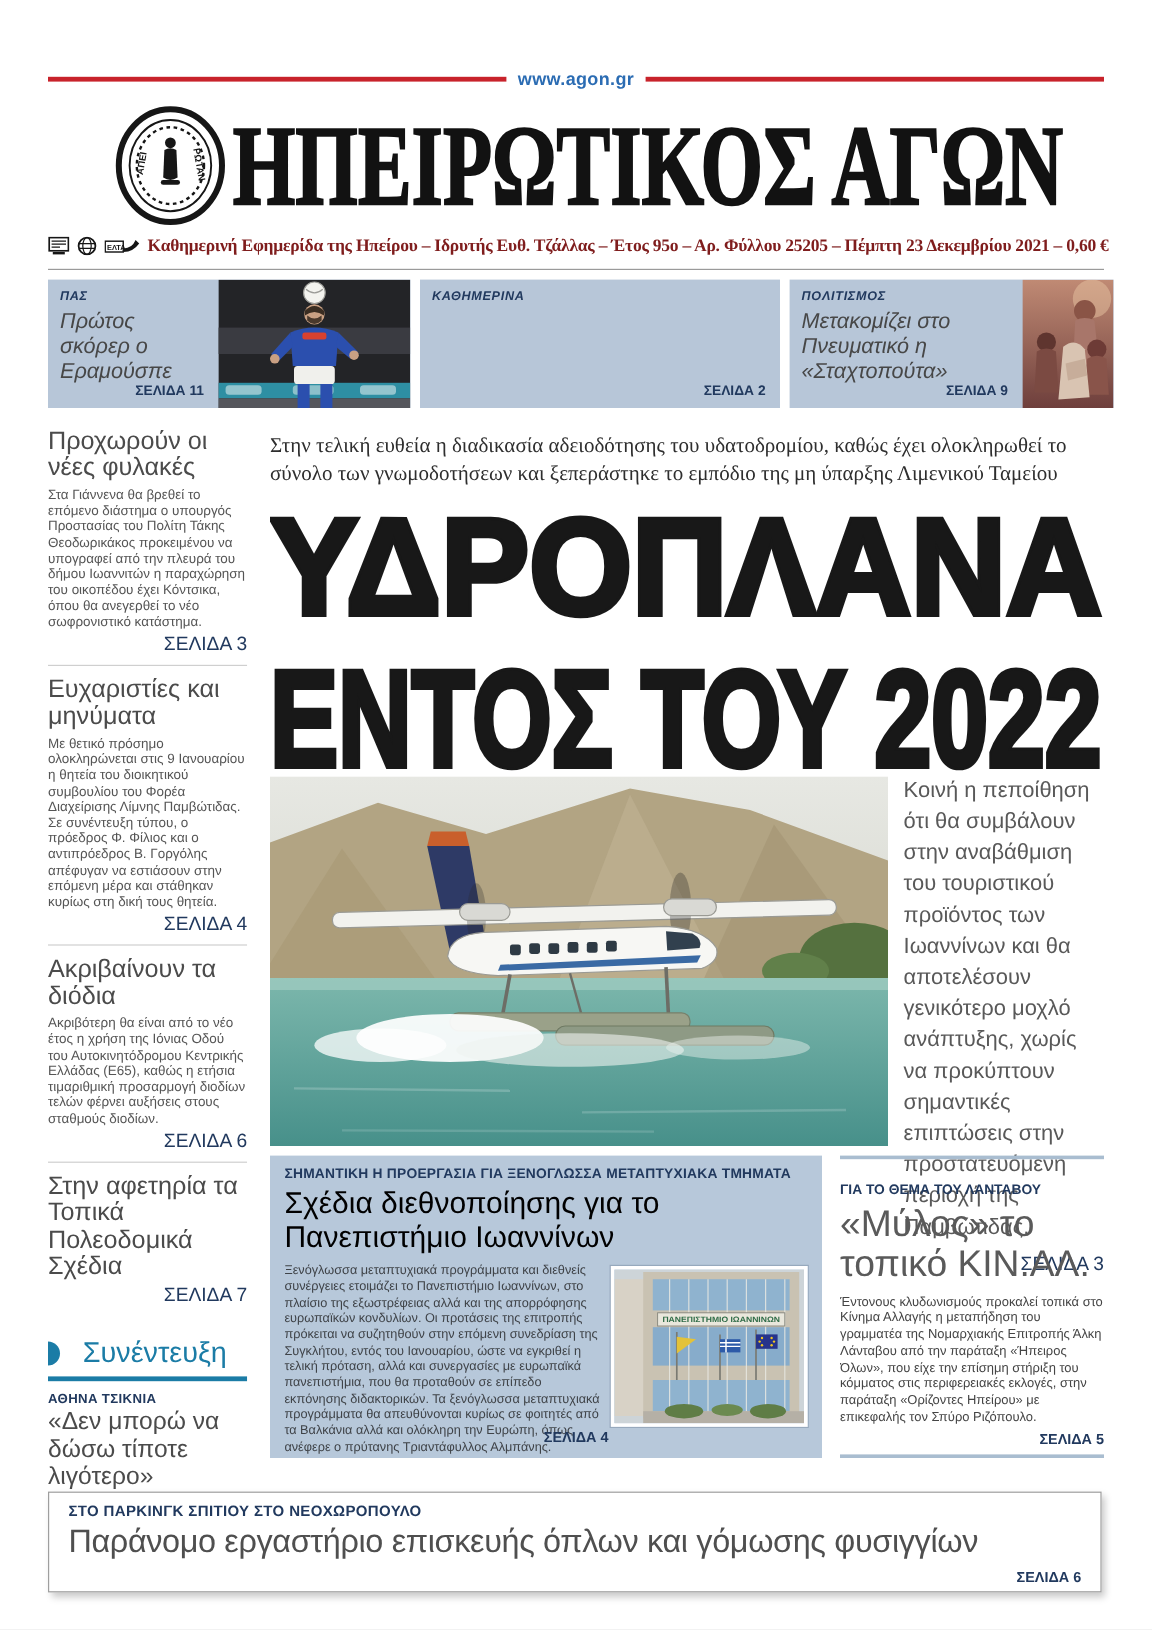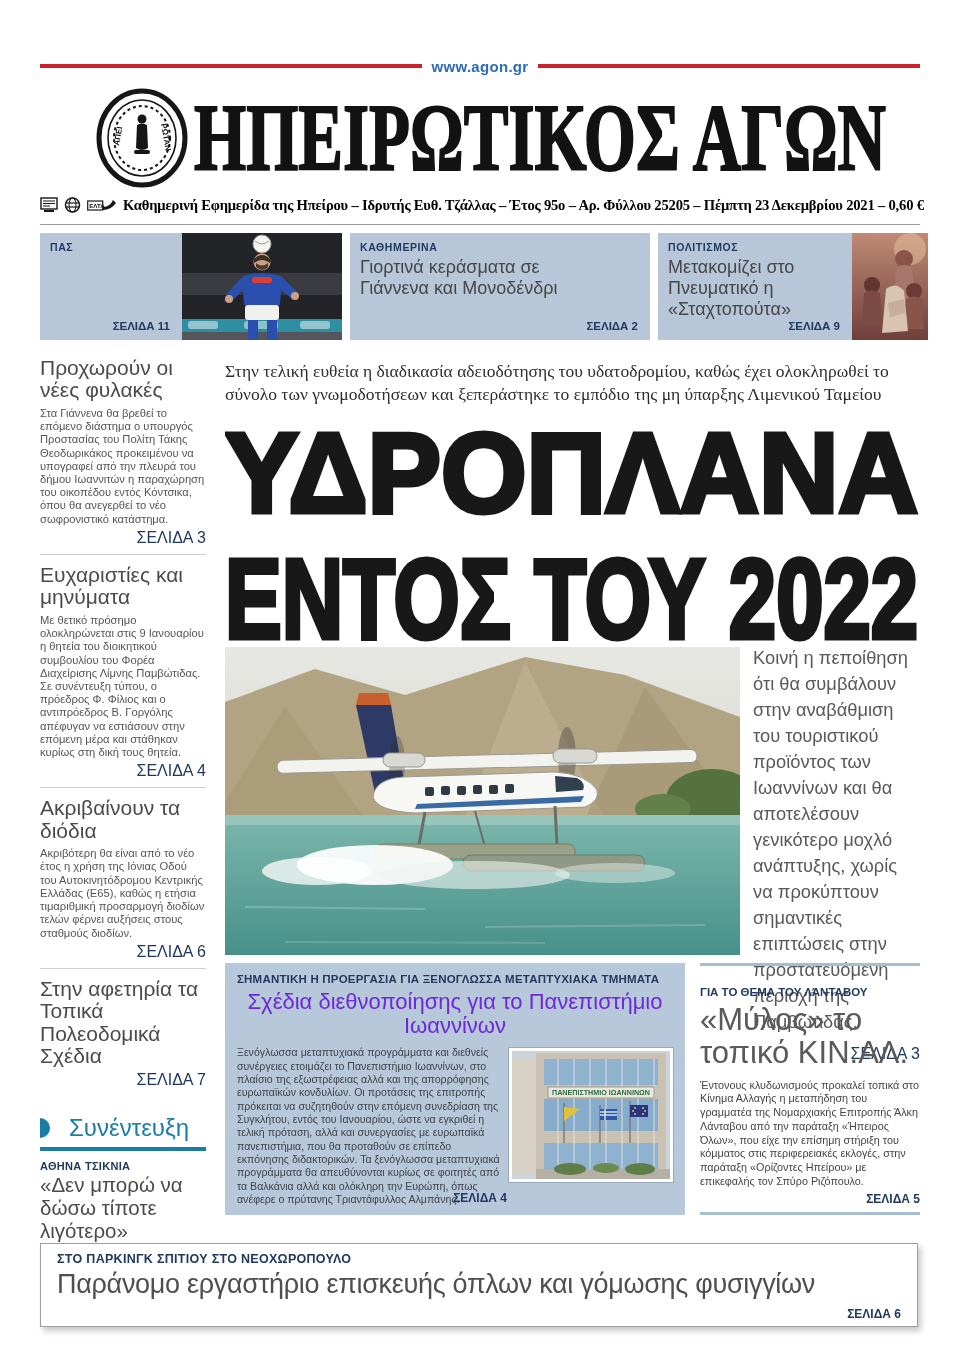--- a/index.html
+++ b/index.html
@@ -13,25 +13,25 @@
     display:flex; align-items:center; gap:10px; }
   .rline { flex:1; height:4px; background:#c8232b; }
   .mast-url { font-size:15px; font-weight:bold; color:#2b6cb3; letter-spacing:.3px; }
   
   .masthead { position:absolute; left:40px; top:86px; width:880px; height:102px; }
   .logo { position:absolute; left:55px; top:2px; }
   .mast-title-svg { position:absolute; left:150px; top:0; }
   .subtitle-row { position:absolute; left:40px; top:190px; width:880px; height:30px;
     display:flex; align-items:center; gap:6px; border-bottom:1px solid #9a9a9a; padding-bottom:4px; }
   .mast-subtitle { font-family:"Liberation Serif", serif; font-weight:bold; font-size:14.6px;
-    color:#000000; white-space:nowrap; letter-spacing:-0.2px; }
+    color:#7f1d1d; white-space:nowrap; letter-spacing:-0.2px; }
   .mini-icon { flex:0 0 auto; }
   
   .teaser { position:absolute; top:233px; height:107px; background:#b7c6d8; overflow:hidden; }
-  .teaser .t-inner { position:absolute; left:10px; top:8px; right:10px; bottom:6px; }
+  .teaser .t-inner { position:absolute; left:10px; top:8px; right:10px; bottom:6px;font-style:italic; }
   .t-kicker { font-size:10.5px; font-weight:bold; color:#21395e; letter-spacing:.6px; }
   .t-title { font-size:18px; line-height:1.16; color:#474747; margin-top:4px; }
   .t-page { position:absolute; font-size:11.5px; font-weight:bold; color:#21395e; }
   .t-photo { position:absolute; top:0; right:0; bottom:0; }
   
   .left-col { position:absolute; left:40px; top:357px; width:166px; height:885px; overflow:hidden; }
   .lc-article { border-bottom:1px solid #cfcfcf; padding-bottom:7px; margin-bottom:9px; }
   .lc-article.no-rule { border-bottom:none; }
   .lc-title { font-size:21px; line-height:1.07; color:#4b4b4b; }
   .lc-body { font-size:11.2px; line-height:1.18; color:#555; margin-top:5px; }
@@ -47,21 +47,21 @@
     font-family:"Liberation Serif", serif; font-size:17.5px; line-height:1.33; color:#2e2e2e; }
   .headline-svg { position:absolute; left:225px; top:412px; }
   .lead-photo { position:absolute; left:225px; top:647px; }
   .lead-side { position:absolute; left:753px; top:645px; width:167px;
     font-size:18.3px; line-height:1.42; color:#595959; }
   .lead-side .pgref { margin-top:8px; }
   
   .uni-box { position:absolute; left:225px; top:963px; width:460px; height:252px;
     background:#b7c8da; padding:10px 12px; box-sizing:border-box; overflow:hidden; }
   .u-kicker { font-size:11.5px; font-weight:bold; color:#21395e; letter-spacing:.2px; }
-  .u-title { font-size:22px; line-height:1.1; color:#6d28d9; margin:5px 0 8px;text-align:center; }
+  .u-title { font-size:25px; line-height:1.1; color:#000000; margin:5px 0 8px; }
   .u-body { font-size:10.6px; line-height:1.26; color:#3f4348; }
   .uni-photo { float:right; margin:2px 0 4px 9px; border:3px solid #fff; box-shadow:0 0 0 1px #97a9bd; }
   .u-page { position:absolute; right:178px; bottom:10px; font-weight:bold; font-size:12px; color:#21395e; }
   
   .kinal { position:absolute; left:700px; top:963px; width:220px; height:252px;
     border-top:3px solid #a9bdd0; border-bottom:3px solid #a9bdd0; padding-top:20px;
     box-sizing:border-box; overflow:hidden; }
   .k-kicker { font-size:11.5px; font-weight:bold; color:#21395e; }
   .k-title { font-size:31px; line-height:1.06; color:#5a5a5a; margin:6px 0 9px; }
   .k-body { font-size:10.8px; line-height:1.27; color:#454545; }
@@ -119,20 +119,21 @@
       <rect x="0.7" y="4" width="15" height="9" fill="none" stroke="#161616" stroke-width="1.2"></rect>
       <text x="2.2" y="11.2" font-size="6.2" font-weight="bold" fill="#161616">ΕΛΤΑ</text>
       <path d="M16,10 Q23,10 26,3 L29,6 Q24,13 16,13 Z" fill="#161616"></path>
     </svg>
     <span class="mast-subtitle">Καθημερινή Εφημερίδα της Ηπείρου – Ιδρυτής Ευθ. Τζάλλας – Έτος 95ο – Αρ. Φύλλου 25205 – Πέμπτη 23 Δεκεμβρίου 2021 – 0,60 €</span>
   </div>
 
   <div class="teaser" style="left:40px; width:302px;">
     <div class="t-inner" style="right:168px;">
       <div class="t-kicker">ΠΑΣ</div>
+      <div class="t-title">Πρώτος σκόρερ ο Εραμούσπε</div>
     </div>
     <div class="t-page" style="right:172px; bottom:8px;">ΣΕΛΙΔΑ 11</div>
     <svg class="t-photo" width="160" height="107" viewBox="0 0 160 107" preserveAspectRatio="none">
       <rect width="160" height="107" fill="#232427"></rect>
       <rect y="40" width="160" height="22" fill="#3a3b41"></rect>
       <rect y="86" width="160" height="13" fill="#2e8fa3"></rect>
       <rect x="6" y="88" width="30" height="8" rx="3" fill="#e9f3f2" opacity=".55"></rect>
       <rect x="62" y="88" width="34" height="8" rx="3" fill="#e9f3f2" opacity=".5"></rect>
       <rect x="118" y="88" width="30" height="8" rx="3" fill="#e9f3f2" opacity=".55"></rect>
       <rect y="99" width="160" height="8" fill="#55565c"></rect>
@@ -149,21 +150,20 @@
       <circle cx="113" cy="63" r="4" fill="#c9a083"></circle>
       <rect x="63" y="72" width="34" height="15" rx="3" fill="#f0f0ec"></rect>
       <rect x="66" y="87" width="10" height="20" fill="#2b4fae"></rect>
       <rect x="85" y="87" width="10" height="20" fill="#2b4fae"></rect>
     </svg>
   </div>
 
   <div class="teaser" style="left:350px; width:300px;">
     <div class="t-inner">
       <div class="t-kicker">ΚΑΘΗΜΕΡΙΝΑ</div>
-      <div class="t-title" style="width:250px;">Γιορτινά κεράσματα σε Γιάννενα και Μονοδένδρι</div>
     </div>
     <div class="t-page" style="right:12px; bottom:8px;">ΣΕΛΙΔΑ 2</div>
   </div>
 
   <div class="teaser" style="left:658px; width:270px;">
     <div class="t-inner" style="right:84px;">
       <div class="t-kicker">ΠΟΛΙΤΙΣΜΟΣ</div>
       <div class="t-title">Μετακομίζει στο Πνευματικό η «Σταχτοπούτα»</div>
     </div>
     <div class="t-page" style="right:88px; bottom:8px;">ΣΕΛΙΔΑ 9</div>
@@ -183,21 +183,21 @@
       <circle cx="62" cy="58" r="8" fill="#6d3b36"></circle>
       <path d="M54,66 Q62,61 70,66 L72,96 L52,96 Z" fill="#89544a"></path>
       <path d="M34,56 Q44,48 52,58 L56,98 L30,100 Z" fill="#d9c4b2"></path>
       <path d="M36,70 L52,66 L54,80 L38,84 Z" fill="#c2a893" opacity=".8"></path>
     </svg>
   </div>
 
   <div class="left-col">
     <div class="lc-article">
       <div class="lc-title">Προχωρούν οι νέες φυλακές</div>
-      <div class="lc-body">Στα Γιάννενα θα βρεθεί το επόμενο διάστημα ο υπουργός Προστασίας του Πολίτη Τάκης Θεοδωρικάκος προκειμένου να υπογραφεί από την πλευρά του δήμου Ιωαννιτών η παραχώρηση του οικοπέδου εντός Κόντσικα, όπου θα ανεγερθεί το νέο σωφρονιστικό κατάστημα.</div>
+      <div class="lc-body">Στα Γιάννενα θα βρεθεί το επόμενο διάστημα ο υπουργός Προστασίας του Πολίτη Τάκης Θεοδωρικάκος προκειμένου να υπογραφεί από την πλευρά του δήμου Ιωαννιτών η παραχώρηση του οικοπέδου έχει Κόντσικα, όπου θα ανεγερθεί το νέο σωφρονιστικό κατάστημα.</div>
       <div class="pgref">ΣΕΛΙΔΑ 3</div>
     </div>
     <div class="lc-article">
       <div class="lc-title">Ευχαριστίες και μηνύματα</div>
       <div class="lc-body">Με θετικό πρόσημο ολοκληρώνεται στις 9 Ιανουαρίου η θητεία του διοικητικού συμβουλίου του Φορέα Διαχείρισης Λίμνης Παμβώτιδας. Σε συνέντευξη τύπου, ο πρόεδρος Φ. Φίλιος και ο αντιπρόεδρος Β. Γοργόλης απέφυγαν να εστιάσουν στην επόμενη μέρα και στάθηκαν κυρίως στη δική τους θητεία.</div>
       <div class="pgref">ΣΕΛΙΔΑ 4</div>
     </div>
     <div class="lc-article">
       <div class="lc-title">Ακριβαίνουν τα διόδια</div>
       <div class="lc-body">Ακριβότερη θα είναι από το νέο έτος η χρήση της Ιόνιας Οδού του Αυτοκινητόδρομου Κεντρικής Ελλάδας (Ε65), καθώς η ετήσια τιμαριθμική προσαρμογή διοδίων τελών φέρνει αυξήσεις στους σταθμούς διοδίων.</div>

